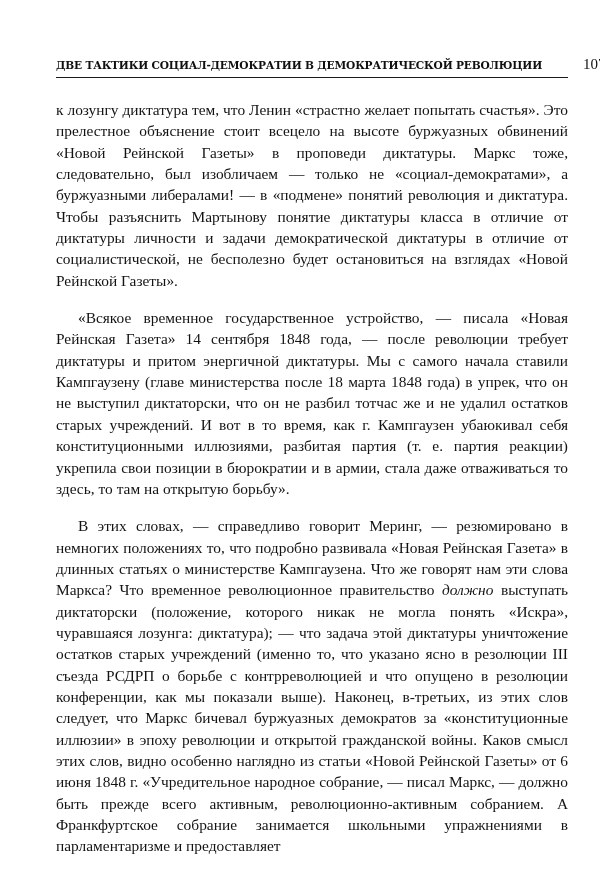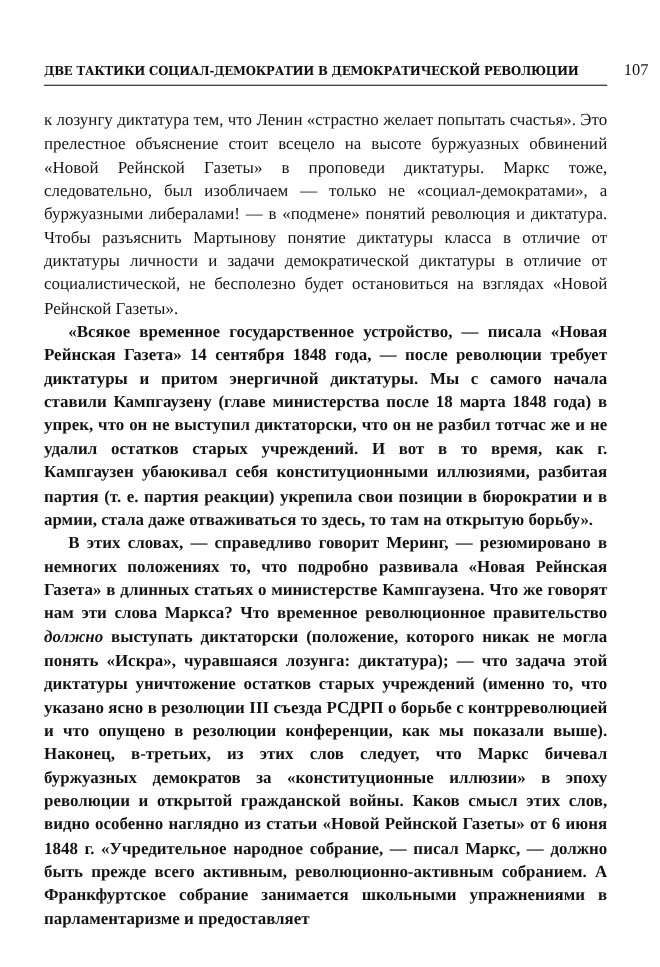--- a/index.html
+++ b/index.html
@@ -12,21 +12,21 @@
     width: 600px;
     height: 879px;
     background: #ffffff;
     box-sizing: border-box;
     font-family: "Liberation Serif", "DejaVu Serif", serif;
     color: #131313;
     overflow: hidden;
   }
   .content {
     position: absolute;
-    left: 40px;
+    left: 56px;
     top: 56px;
     width: 512px;
   }
   .running-head {
     display: flex;
     align-items: baseline;
     justify-content: space-between;
     width: 100%;
     padding-bottom: 4px;
     border-bottom: 1.6px solid #1a1a1a;
@@ -53,22 +53,21 @@
   .para {
     font-size: 15.4px;
     line-height: 21.35px;
     text-align: justify;
     text-align-last: left;
     margin: 0;
     hyphens: manual;
     word-spacing: 0.1px;
   }
   .para + .para {
-    margin-top: 0;
-    font-weight: bold;
+    margin-top: 16px;
   }
   .para.indent {
     text-indent: 22px;
   }
   .para em {
     font-style: italic;
   }
 </style>
 </head>
 <body>

